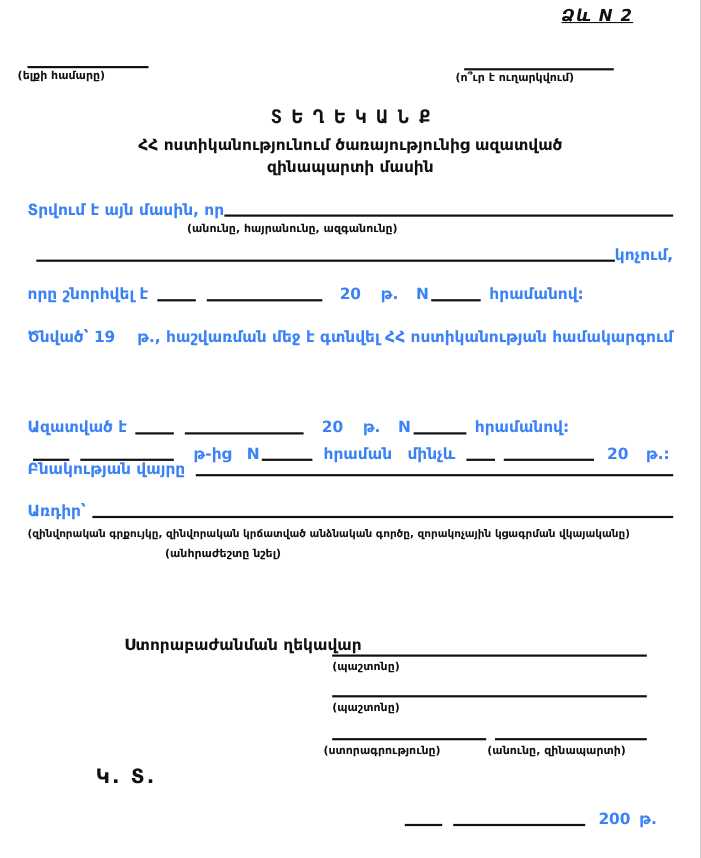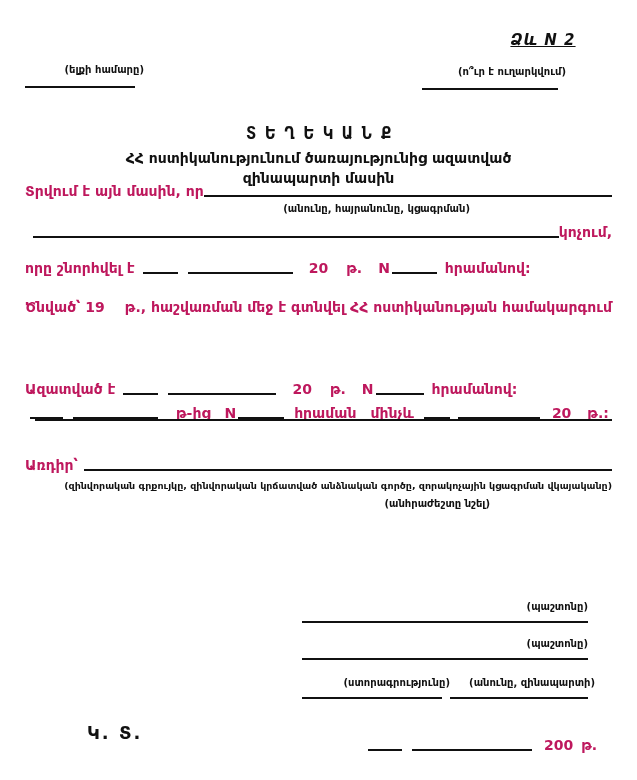--- a/index.html
+++ b/index.html
@@ -2,35 +2,35 @@
 <html><head>
 <meta charset="utf-8">
 <style>
   html,body { margin:0; padding:0; background:#9a9a9a; }
   .page {
     position:relative; width:637px; height:780px; margin:0 auto;
     background:#ffffff; color:#111;
     font-family:"DejaVu Sans", sans-serif;
     overflow:hidden;
   }
-  .abs { position:absolute;margin-top:26px; }
+  .abs { position:absolute; }
   .b   { font-weight:700; }
   .body-line {
     position:absolute; display:flex; align-items:flex-start;
-    font-weight:700; font-size:14px; line-height:17px; color:#be185d;
+    font-weight:700; font-size:14px; line-height:17px; color:#3b82f6;
   }
   .t { white-space:nowrap; }
   .bl {
     border-bottom:2px solid #111; height:0;
     align-self:flex-end; margin-bottom:3px; flex:none;
   }
   .bl-fill { flex:1 1 auto; }
   .rule { border-bottom:2px solid #111; }
   .cap {
-    position:absolute; text-align:right; font-weight:700;
+    position:absolute; text-align:left; font-weight:700;
     font-size:10px; line-height:12px; color:#111; white-space:nowrap;
   }
   .center { text-align:center; left:0; width:637px; }
   
   .ml2{margin-left:2px}.ml6{margin-left:6px}.ml8{margin-left:8px}.ml10{margin-left:10px}
   .ml12{margin-left:12px}.ml14{margin-left:14px}.ml16{margin-left:16px}.ml18{margin-left:18px}
   .w26{width:26px}.w33{width:33px}.w34{width:34px}.w35{width:35px}.w45{width:45px}.w46{width:46px}.w48{width:48px}
   .w82{width:82px}.w85{width:85px}.w105{width:105px}
   .w108{width:108px}.w120{width:120px}
   .gap20{display:inline-block;width:20px}
@@ -59,21 +59,21 @@
   <div class="cap" style="left:414px; top:66px; width:152px;">(ո՞ւր է ուղարկվում)</div>
 
   <div id="title" class="abs center">ՏԵՂԵԿԱՆՔ</div>
   <div class="abs center subtitle" style="top:124px;">ՀՀ ոստիկանությունում ծառայությունից ազատված</div>
   <div class="abs center subtitle" style="top:144px;">զինապարտի մասին</div>
 
   <div class="body-line" style="left:25px; top:183px; width:587px;">
     <span class="t">Տրվում է այն մասին, որ</span>
     <span class="bl bl-fill"></span>
   </div>
-  <div class="cap" style="left:170px; top:203px; width:300px;">(անունը, հայրանունը, կցագրման)</div>
+  <div class="cap" style="left:170px; top:203px; width:300px;">(անունը, հայրանունը, ազգանունը)</div>
 
   <div class="body-line" style="left:25px; top:224px; width:587px;">
     <span class="bl bl-fill ml8"></span>
     <span class="t">կոչում,</span>
   </div>
 
   <div class="body-line" style="left:25px; top:260px;">
     <span class="t">որը շնորհվել է</span>
     <span class="bl w35 ml8"></span>
     <span class="bl w105 ml10"></span>
@@ -109,30 +109,32 @@
     <span class="bl w35 ml8"></span>
     <span class="bl w108 ml10"></span>
     <span class="t ml16">20</span>
     <span class="t ml18">թ.</span>
     <span class="t ml16">N</span>
     <span class="bl w48 ml2"></span>
     <span class="t ml8">հրամանով:</span>
   </div>
 
   <div class="body-line" style="left:25px; top:419px; width:587px;">
+    <span class="t">Բնակության վայրը</span>
     <span class="bl bl-fill ml10"></span>
   </div>
 
   <div class="body-line" style="left:25px; top:457px; width:587px;">
     <span class="t">Առդիր՝</span>
     <span class="bl bl-fill ml6"></span>
   </div>
   <div class="cap" style="left:25px; top:480px; width:587px; font-size:9.5px;">(զինվորական գրքույկը, զինվորական կրճատված անձնական գործը, զորակոչային կցագրման վկայականը)</div>
   <div class="cap" style="left:150px; top:498px; width:340px;">(անհրաժեշտը նշել)</div>
 
+  <div class="abs b" style="left:113px; top:579px; font-size:14px;">Ստորաբաժանման ղեկավար</div>
 
   <div class="abs rule" style="left:302px; top:581px; width:286px; height:14px;"></div>
   <div class="cap" style="left:302px; top:601px; width:286px;">(պաշտոնը)</div>
 
   <div class="abs rule" style="left:302px; top:618px; width:286px; height:14px;"></div>
   <div class="cap" style="left:302px; top:638px; width:286px;">(պաշտոնը)</div>
 
   <div class="abs rule" style="left:302px; top:657px; width:140px; height:14px;"></div>
   <div class="abs rule" style="left:450px; top:657px; width:138px; height:14px;"></div>
   <div class="cap" style="left:294px; top:677px; width:156px;">(ստորագրությունը)</div>

